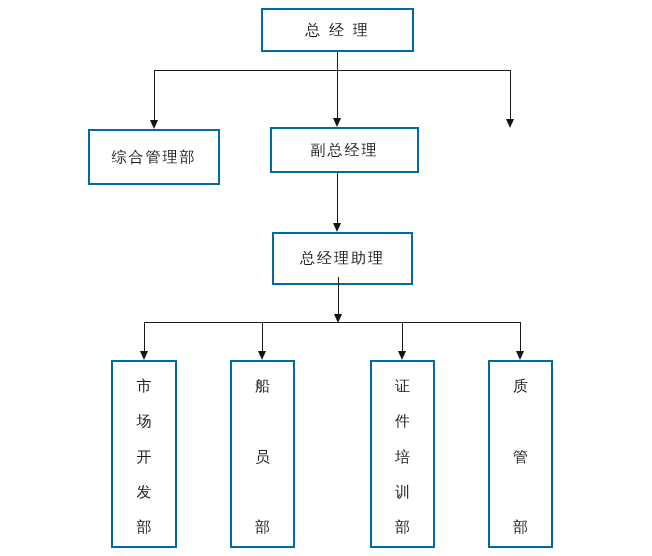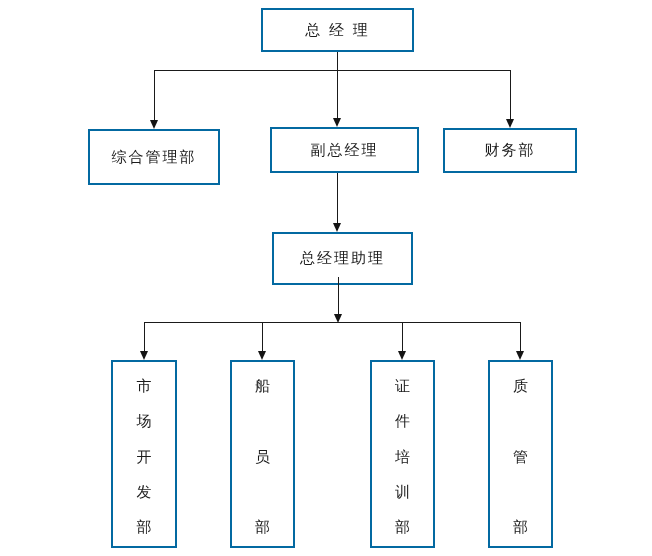--- a/index.html
+++ b/index.html
@@ -71,23 +71,20 @@
   <div class="arrow" style="left:150px; top:120px;"></div>
   <div class="arrow" style="left:333px; top:118px;"></div>
   <div class="arrow" style="left:506px; top:119px;"></div>
 
   <div class="node" style="left:88px; top:129px; width:132px; height:56px;">
     <span>综合管理部</span>
   </div>
   <div class="node" style="left:262px; top:127px; width:149px; height:46px;margin-left:8px;">
     <span>副总经理</span>
   </div>
-  <div class="node" style="left:443px; top:128px; width:134px; height:45px;">
-    <span>财务部</span>
-  </div>
 
   <div class="line vline" style="left:337px; top:173px; height:51px;"></div>
   <div class="arrow" style="left:333px; top:223px;"></div>
 
   <div class="node" style="left:272px; top:232px; width:141px; height:53px;">
     <span>总经理助理</span>
   </div>
 
   <div class="line vline" style="left:338px; top:277px; height:38px;"></div>
   <div class="arrow" style="left:334px; top:314px;"></div>

